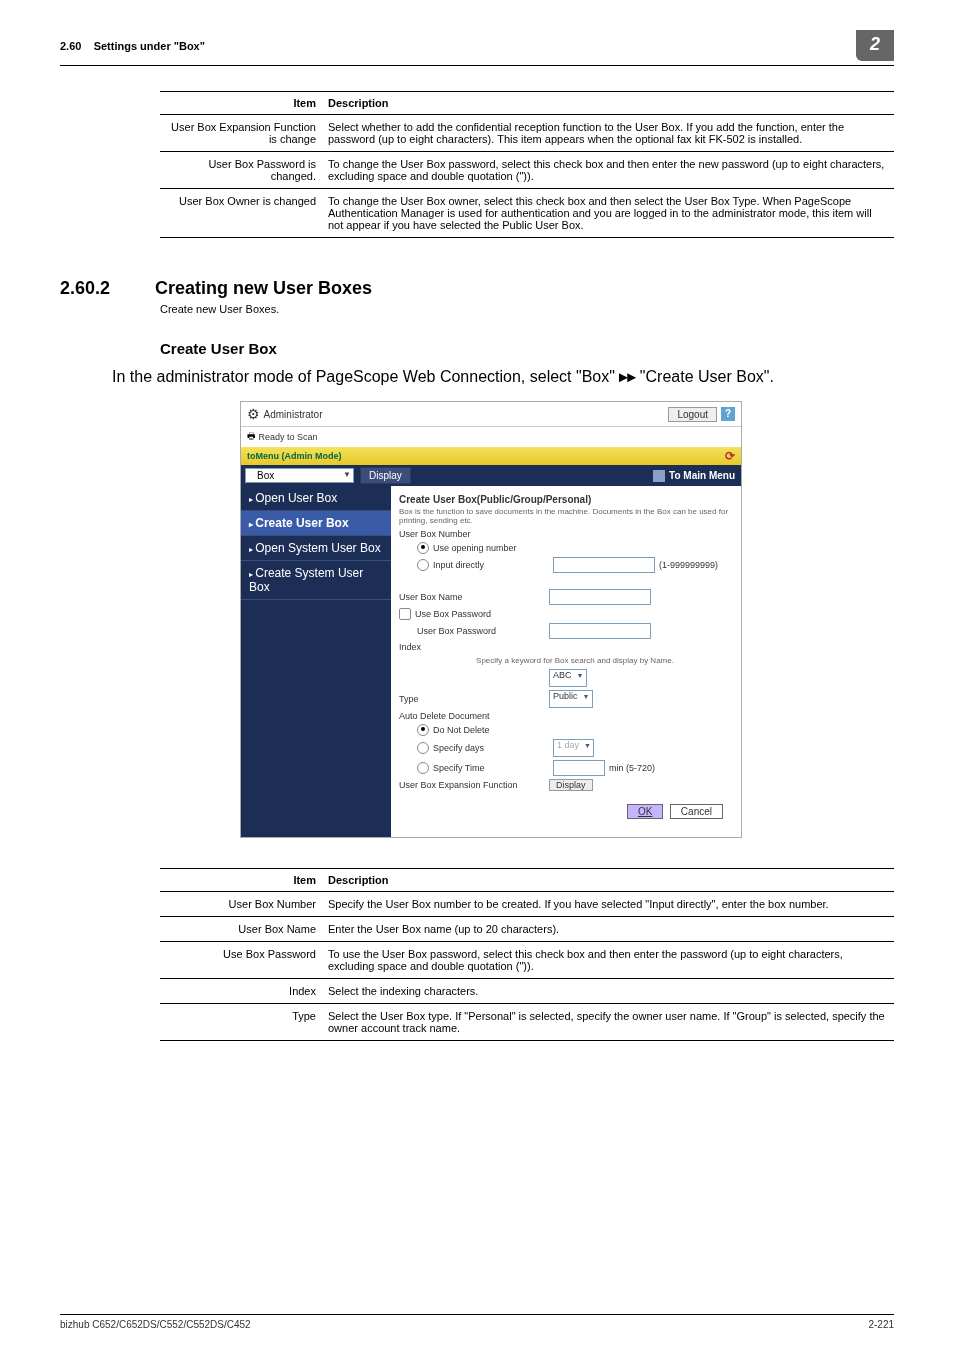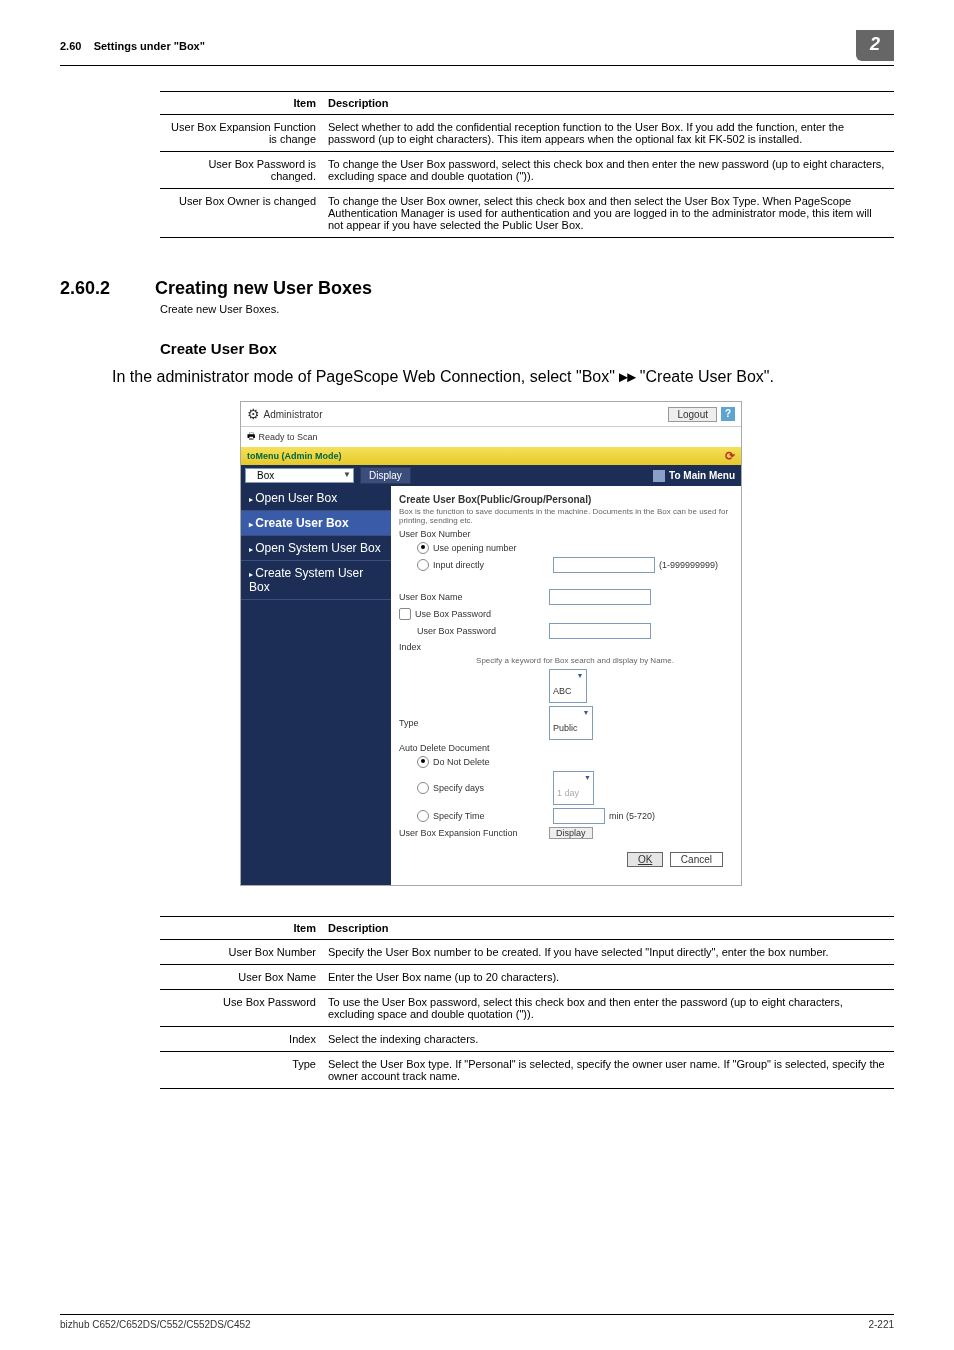--- a/index.html
+++ b/index.html
@@ -203,41 +203,41 @@
   }
   .ss-main .title { font-weight:bold; font-size:10px; margin-bottom:2px;}
   .ss-main .desc { color:#666; font-size:8px; margin-bottom:4px;}
   .ss-row { display:flex; align-items:center; margin:3px 0; }
   .ss-lbl { width:150px; }
   .ss-sub { padding-left:18px; }
   .ss-inp {
     border:1px solid #7f9db9; height:14px; width:100px;
   }
   .ss-sel {
-    border:1px solid #7f9db9; height:16px; padding:16px 14px 0 3px;
+    border:1px solid #7f9db9; height:16px; padding:0 14px 0 3px;
     position:relative; display:inline-block; background:#fff;
   }
   .ss-sel::after{ content:"▼"; font-size:7px; position:absolute; right:2px; top:2px; color:#3b5998;}
   .ss-small { width:50px; }
   .ss-note { color:#666; font-size:8px; margin:4px 0;text-align:center;}
   .ss-radio, .ss-check {
     width:10px;height:10px;border:1px solid #888;border-radius:50%;
     display:inline-block;margin-right:4px;vertical-align:middle;
   }
   .ss-check{border-radius:2px;}
   .ss-radio.on::after{
     content:"";display:block;width:4px;height:4px;border-radius:50%;
     background:#000;margin:2px auto;
   }
   .ss-btnrow { text-align:right; padding:10px 10px 10px 0;}
   .ss-btnrow .b {
     border:1px solid #666; padding:1px 10px; font-size:10px;
     display:inline-block; margin-left:4px;
   }
-  .ss-btnrow .ok { background:#e5e5e5;text-decoration:underline; }
+  .ss-btnrow .ok { background:#c4b5fd;text-decoration:underline; }
   .ss-small-btn{
     border:1px solid #999; padding:0 6px; font-size:9px; background:#eee; display:inline-block;
   }
   .footer {
     position:absolute;
     bottom:20px;
     left:60px;
     right:60px;
     display:flex;
     justify-content:space-between;

